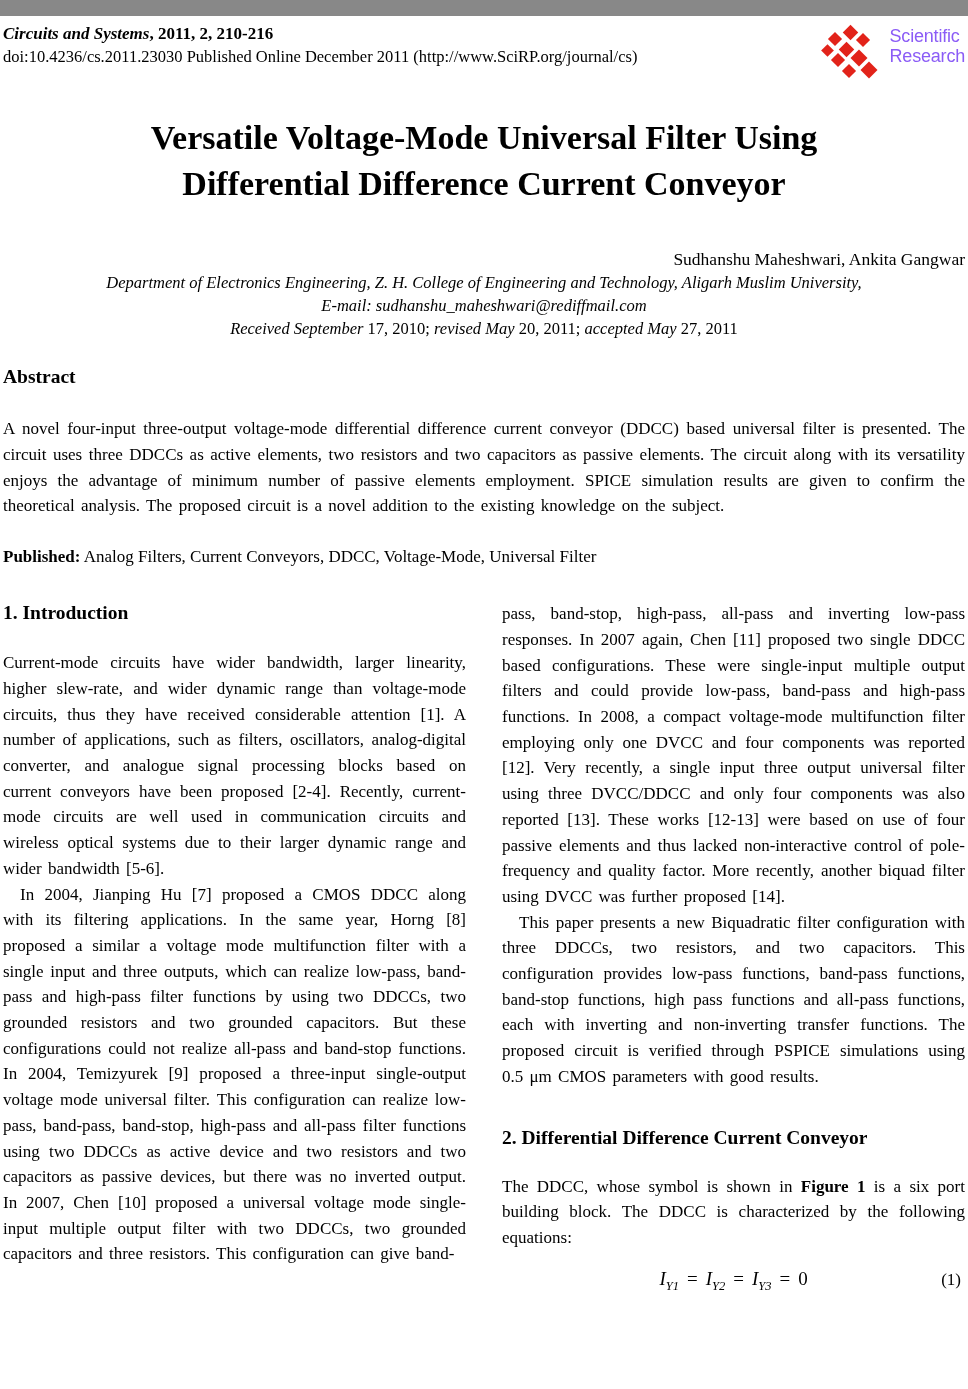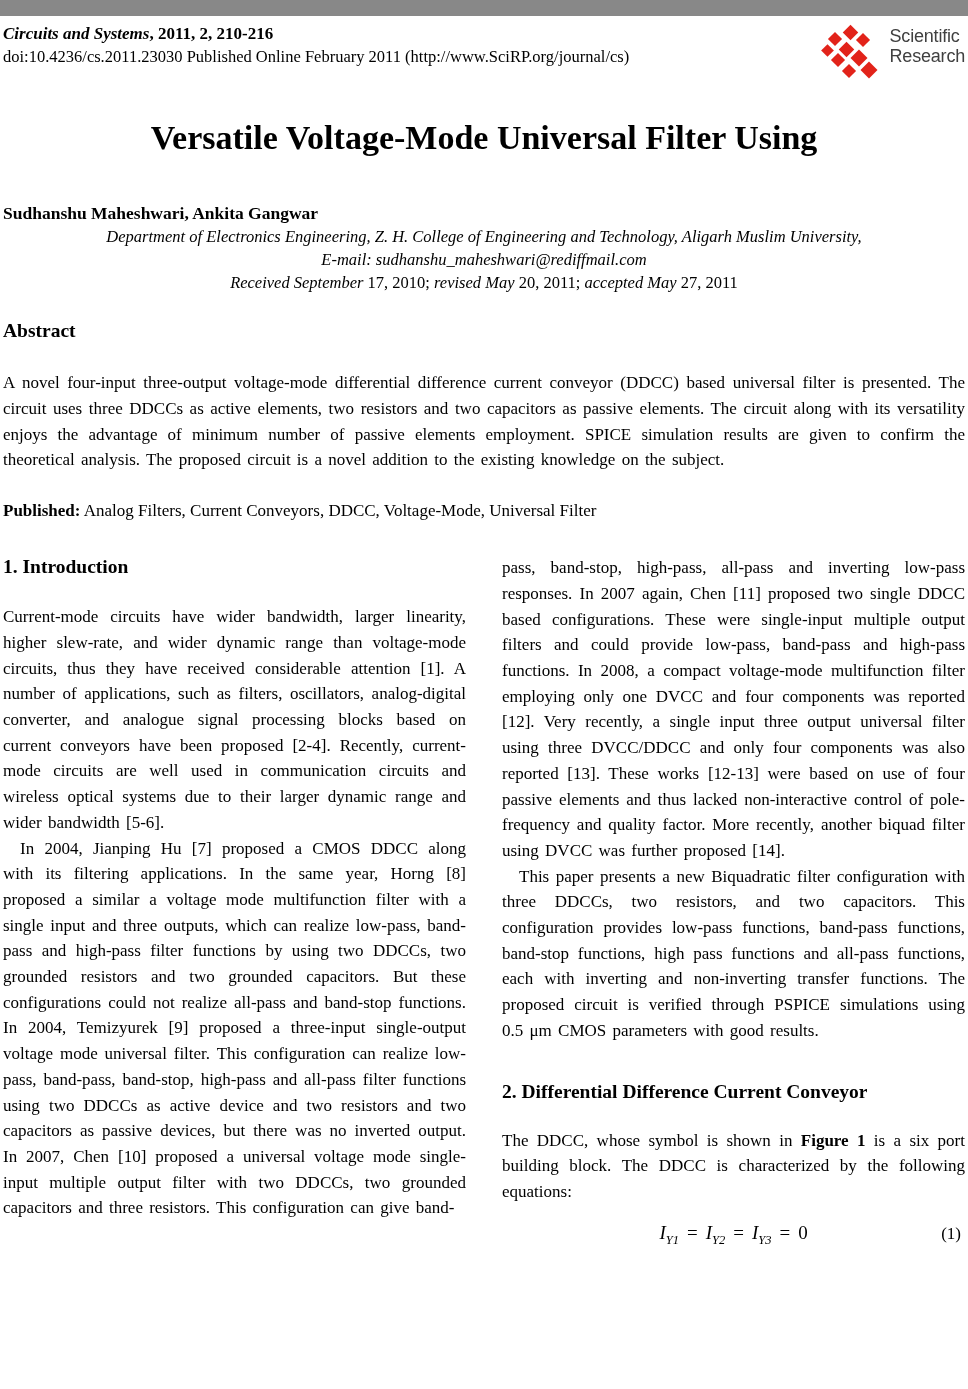--- a/index.html
+++ b/index.html
@@ -17,27 +17,27 @@
   
   .header { position: relative; }
   .journal-line { font-size: 17px; font-weight: bold; line-height: 22px; }
   .journal-line .it { font-style: italic; }
   .doi-line { font-size: 16.5px; line-height: 23px; }
   .logo { position: absolute; top: 2px; right: 0; display: flex; align-items: flex-start; }
   .logo-icon { position: relative; width: 64px; height: 54px; flex: 0 0 auto; }
   .diamond { position: absolute; background: #e2231a; transform: rotate(45deg); display:block; }
   .logo-text {
     font-family: "Liberation Sans", "DejaVu Sans", sans-serif;
-    font-size: 18px; line-height: 19.5px; color: #404040;
+    font-size: 18px; line-height: 19.5px; color: #8b5cf6;
     letter-spacing: -0.2px; margin-left: 5px; margin-top: 2px;
   }
   
   h1.title { margin: 47px 0 0 0; text-align: center; font-size: 34px; line-height: 46px; font-weight: bold; }
   h1.title span { display: block; }
-  .authors { margin-top: 40px; text-align: left; font-size: 17.5px; font-weight: bold; line-height: 24px; }
+  .authors { margin-top: 40px; text-align: right; font-size: 17.5px; font-weight: normal; line-height: 24px; }
   .affil { text-align: center; font-style: italic; font-size: 16.5px; line-height: 23px; }
   .affil .rm { font-style: normal; }
   
   h2.abs-heading { margin: 25px 0 0 0; font-size: 19.5px; line-height: 24px; font-weight: bold; }
   p.abs-body {
     margin: 27px 0 0 0; font-size: 17px; line-height: 25.8px;
     text-align: justify; word-spacing: 2px;
   }
   p.keywords { margin: 26px 0 0 0; font-size: 17px; line-height: 23px; }
   
@@ -62,21 +62,21 @@
   }
   .journal-code { font-weight: bold; font-style: italic; font-size: 17.5px; }
 </style>
 </head>
 <body>
 
 <div class="page">
 
   <div class="header">
     <div class="journal-line"><span class="it">Circuits and Systems</span><span>, 2011, 2, 210-216</span></div>
-    <div class="doi-line">doi:10.4236/cs.2011.23030 Published Online February 2011 (http://www.SciRP.org/journal/cs)</div>
+    <div class="doi-line">doi:10.4236/cs.2011.23030 Published Online December 2011 (http://www.SciRP.org/journal/cs)</div>
 
     <div class="logo">
       <div class="logo-icon">
         <span class="diamond" style="left:24px;top:2px;width:11px;height:11px"></span>
         <span class="diamond" style="left:9px;top:9px;width:10px;height:10px"></span>
         <span class="diamond" style="left:37px;top:10px;width:10px;height:10px"></span>
         <span class="diamond" style="left:20px;top:19px;width:11px;height:11px"></span>
         <span class="diamond" style="left:2px;top:21px;width:9px;height:9px"></span>
         <span class="diamond" style="left:32px;top:27px;width:12px;height:12px"></span>
         <span class="diamond" style="left:12px;top:30px;width:10px;height:10px"></span>
@@ -85,20 +85,21 @@
       </div>
       <div class="logo-text">
         <div>Scientific</div>
         <div>Research</div>
       </div>
     </div>
   </div>
 
   <h1 class="title">
     <span>Versatile Voltage-Mode Universal Filter Using</span>
+    <span>Differential Difference Current Conveyor</span>
   </h1>
 
   <div class="authors">Sudhanshu Maheshwari, Ankita Gangwar</div>
   <div class="affil">Department of Electronics Engineering, Z. H. College of Engineering and Technology, Aligarh Muslim University,</div>
   <div class="affil">E-mail: sudhanshu_maheshwari@rediffmail.com</div>
   <div class="affil"><span>Received September </span><span class="rm">17, 2010; </span><span>revised May </span><span class="rm">20, 2011; </span><span>accepted May </span><span class="rm">27, 2011</span></div>
 
   <h2 class="abs-heading">Abstract</h2>
   <p class="abs-body">A novel four-input three-output voltage-mode differential difference current conveyor (DDCC) based universal filter is presented. The circuit uses three DDCCs as active elements, two resistors and two capacitors as passive elements. The circuit along with its versatility enjoys the advantage of minimum number of passive elements employment. SPICE simulation results are given to confirm the theoretical analysis. The proposed circuit is a novel addition to the existing knowledge on the subject.</p>
   <p class="keywords"><b>Published:</b><span> Analog Filters, Current Conveyors, DDCC, Voltage-Mode, Universal Filter</span></p>

